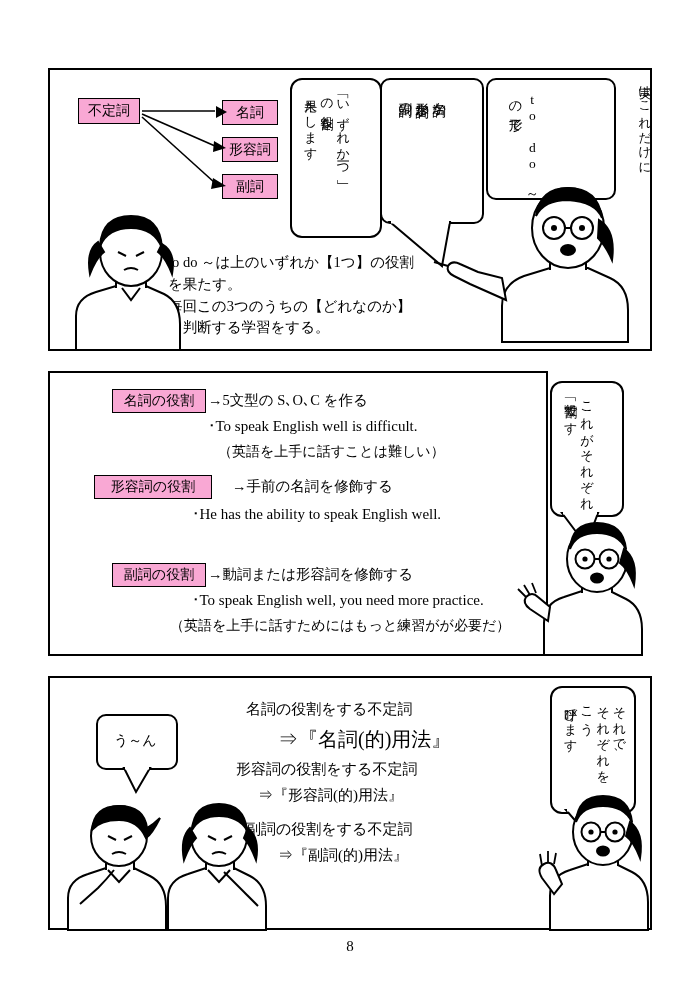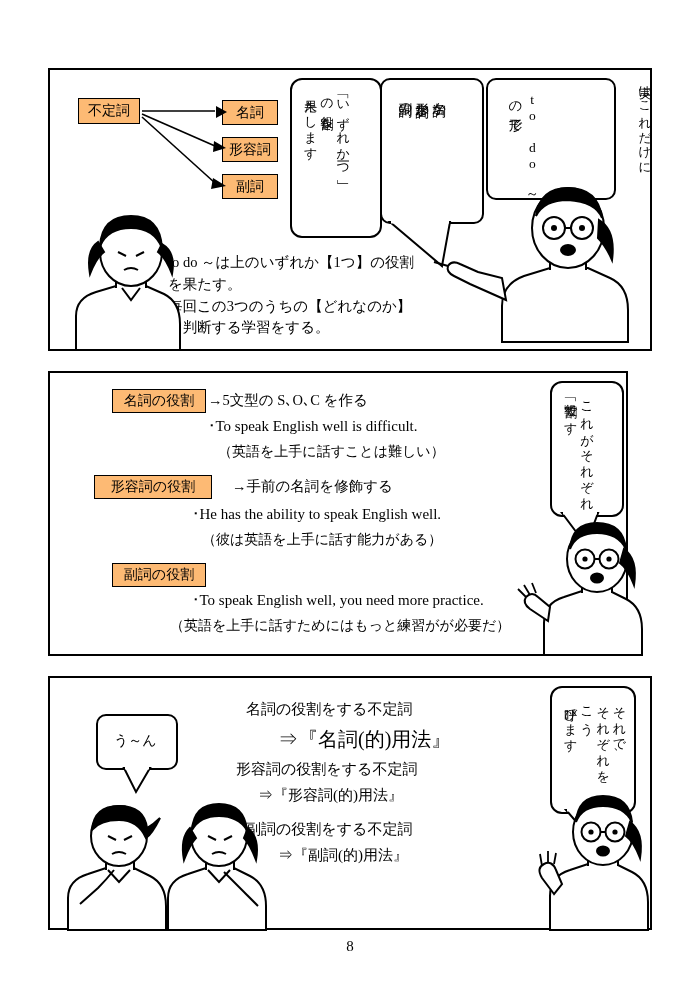--- a/index.html
+++ b/index.html
@@ -23,21 +23,21 @@
   }
 
   
   .panel {
     position: absolute;
     border: 2px solid #000;
     background: #fff;
     box-sizing: border-box;
   }
   #panel-1 { left: 48px; top: 68px;  width: 604px; height: 283px; }
-  #panel-2 { left: 48px; top: 371px; width: 580px; height: 285px; }
+  #panel-2 { left: 48px; top: 371px; width: 500px; height: 285px; }
   #panel-3 { left: 48px; top: 676px; width: 604px; height: 254px; }
 
   
   .t {
     position: absolute;
     white-space: pre;
     line-height: 1.32;
     font-family: "Liberation Serif", serif;
   }
   .vert {
@@ -51,21 +51,21 @@
   }
   .boxed {
     position: absolute;
     border: 1.5px solid #000;
     box-sizing: border-box;
     display: flex;
     align-items: center;
     justify-content: center;
     white-space: pre;
     font-family: "Liberation Serif", serif;
-    background: #fdba74;
+    background: #f9a8d4;
   }
 
   
   .bubble {
     position: absolute;
     border: 2px solid #000;
     border-radius: 14px;
     background: #fff;
     box-sizing: border-box;
   }
@@ -201,23 +201,23 @@
   <div class="panel" id="panel-2">
 
     <div class="boxed" style="left:62px; top:16px; width:94px; height:24px; font-size:14px;">名詞の役割</div>
     <div class="t" style="left:158px; top:18px; font-size:14.5px;"><span>→</span><span>5文型の S､O､C を作る</span></div>
     <div class="t" style="left:158px; top:44px; font-size:15px;">･To speak English well is difficult.</div>
     <div class="t" style="left:168px; top:70px; font-size:14px;">（英語を上手に話すことは難しい）</div>
 
     <div class="boxed" style="left:44px; top:102px; width:118px; height:24px; font-size:14px;">形容詞の役割</div>
     <div class="t" style="left:182px; top:104px; font-size:14.5px;"><span>→</span><span>手前の名詞を修飾する</span></div>
     <div class="t" style="left:142px; top:132px; font-size:15px;">･He has the ability to speak English well.</div>
-    <div class="t" style="left:152px; top:158px; font-size:14px;">（彼は英語を上手に話す能力がある）</div>
 
     <div class="boxed" style="left:62px; top:190px; width:94px; height:24px; font-size:14px;">副詞の役割</div>
+    <div class="t" style="left:158px; top:192px; font-size:14.5px;"><span>→</span><span>動詞または形容詞を修飾する</span></div>
     <div class="t" style="left:142px; top:218px; font-size:15px;">･To speak English well, you need more practice.</div>
     <div class="t" style="left:120px; top:244px; font-size:14px;">（英語を上手に話すためにはもっと練習がが必要だ）</div>
 
     <div class="bubble" style="left:500px; top:8px; width:74px; height:136px; border-radius:12px;"></div>
     <div class="bubble-vert-text" style="left:512px; top:20px; height:114px; font-size:13px;">これがそれぞれの
 「役割」です</div>
     <svg class="overlay" style="width:604px;height:285px;">
       <polygon points="512,140 548,140 536,172" fill="#fff" stroke="#000" stroke-width="2"></polygon>
       <line x1="513" y1="140" x2="547" y2="140" stroke="#fff" stroke-width="3"></line>
     </svg>

